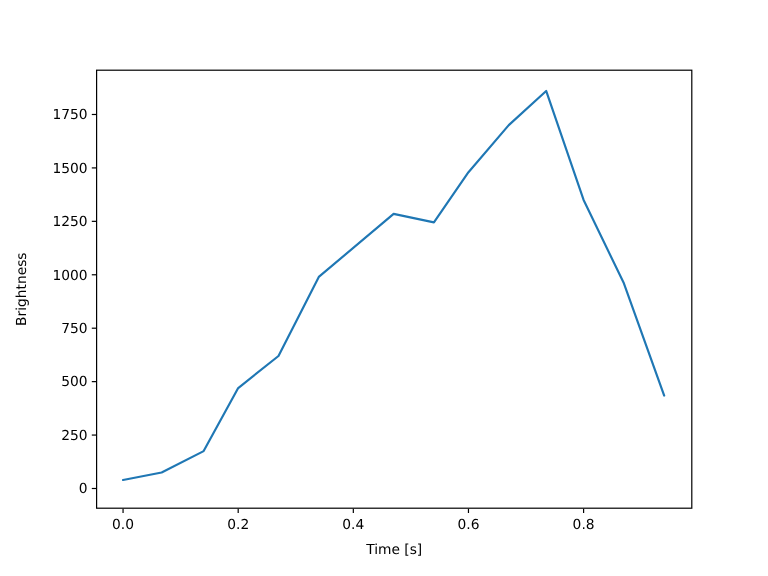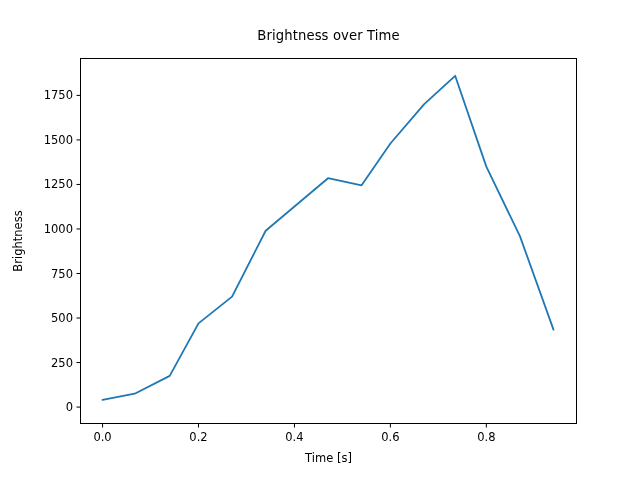--- a/index.html
+++ b/index.html
@@ -43,21 +43,20 @@
     font-family: "DejaVu Sans", sans-serif;
     font-size: 11.5px;
     fill: #000000;
   }
 </style>
 </head>
 <body>
 
 <div id="figure">
 
-  <div id="chart-title">Brightness over Time</div>
 
   <svg id="plot-svg" width="640" height="480">
 
     <rect id="axes-frame" x="80.5" y="58.5" width="496" height="365" fill="none" stroke="#000000" stroke-width="1"></rect>
 
     <g id="x-ticks">
         <line x1="102.54729729729729" y1="424" x2="102.54729729729729" y2="427.5" stroke="#000000" stroke-width="1"></line>
         <text x="102.54729729729729" y="441" text-anchor="middle" class="tick-label">0.0</text>
         <line x1="198.49324324324323" y1="424" x2="198.49324324324323" y2="427.5" stroke="#000000" stroke-width="1"></line>
         <text x="198.49324324324323" y="441" text-anchor="middle" class="tick-label">0.2</text>

